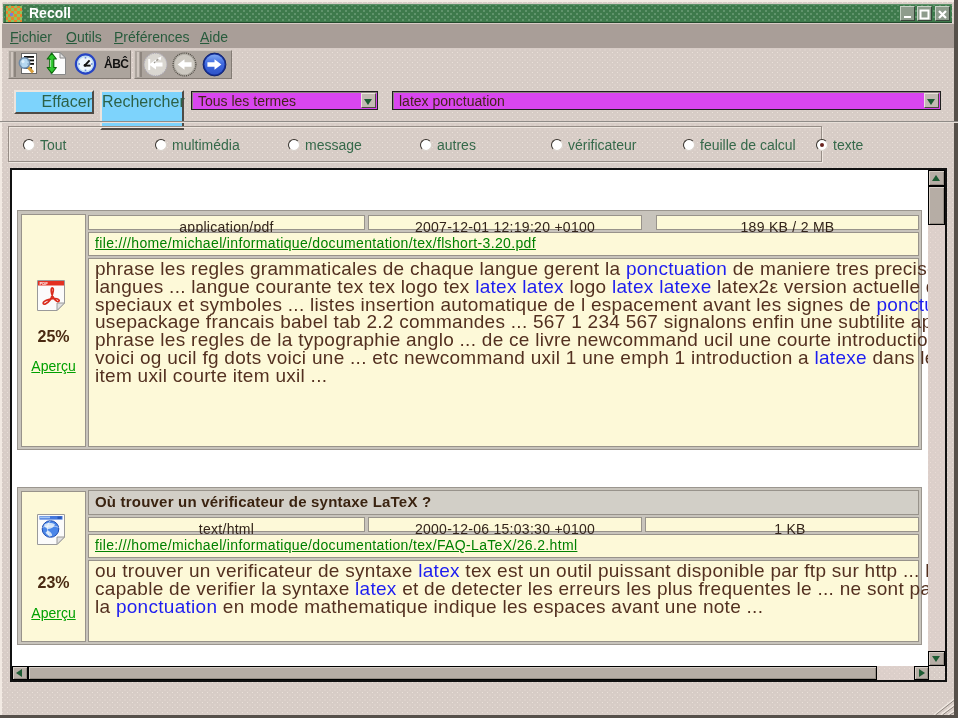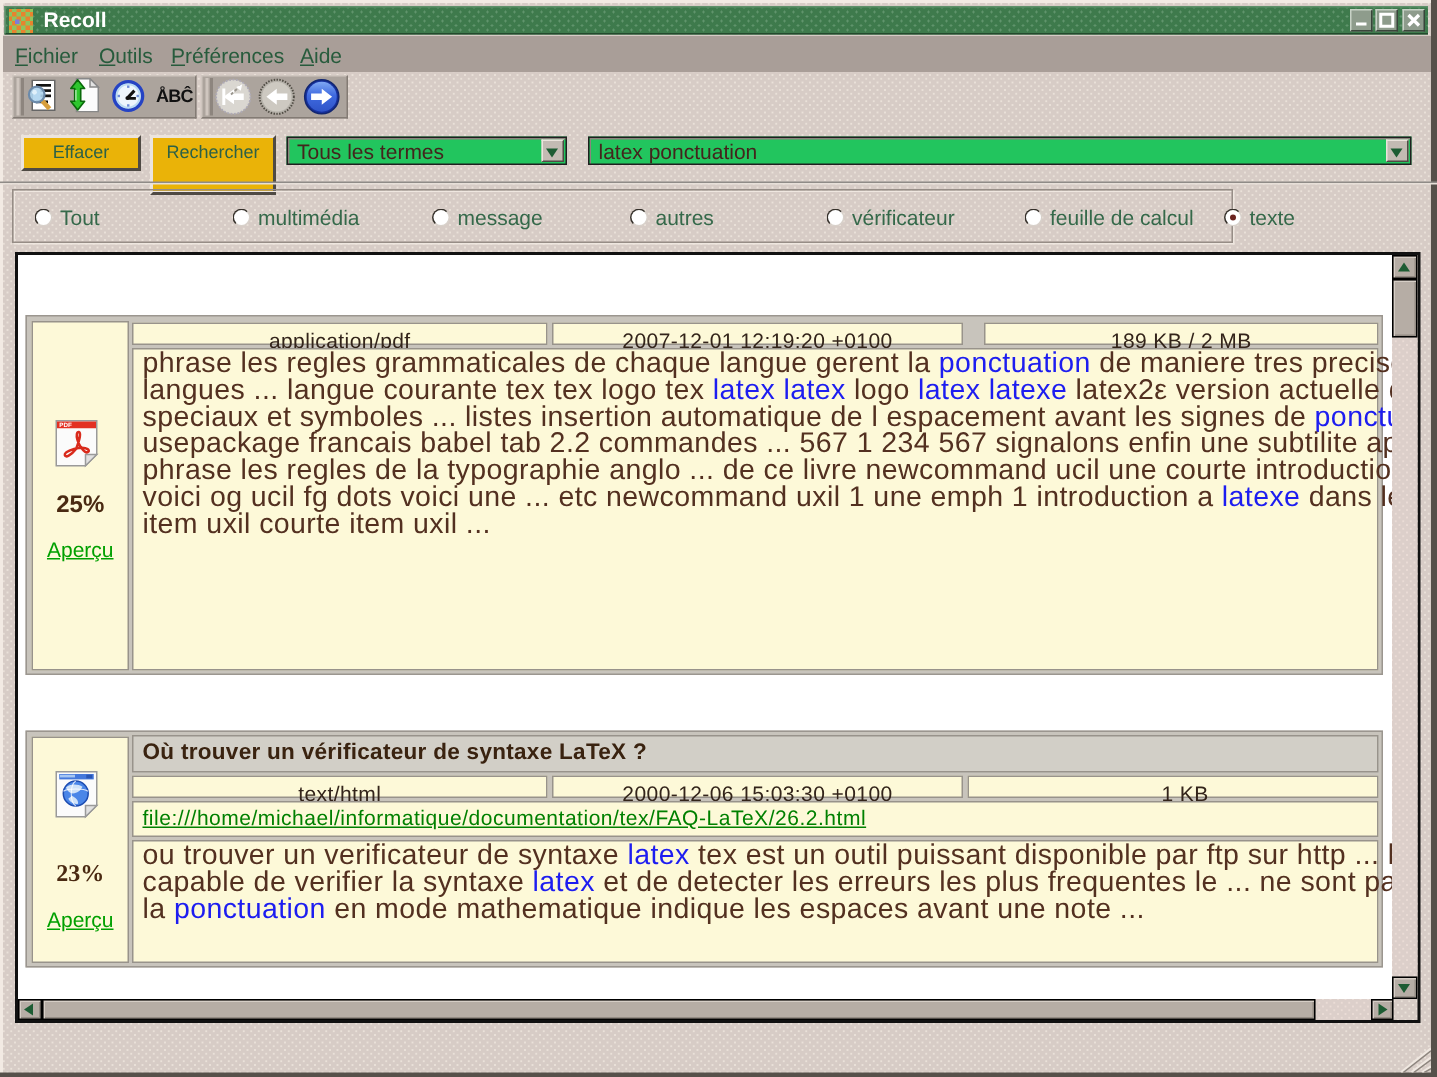--- a/index.html
+++ b/index.html
@@ -48,27 +48,27 @@
     border-top:1px solid #cfc6bf; border-left:1px solid #cfc6bf;
     border-bottom:1px solid #837b74; border-right:1px solid #837b74;
   }
   .grip {
     top:52px; width:5px; height:25px;
     border-left:2px solid #cfc6bf; border-right:2px solid #8d857e;
   }
   .abc { font-size:12px; font-weight:bold; color:#111; letter-spacing:-0.5px; }
 
   .pbtn {
-    background:#eab308; color:#2d6147; font-size:12px; text-align:center;
+    background:#7dd3fc; color:#2d6147; font-size:16px; text-align:right;
     border-top:2px solid #ece4dd; border-left:2px solid #ece4dd;
     border-right:2px solid #4f4a44; border-bottom:2px solid #4f4a44;
     line-height:19px;
   }
   .combo {
-    background:#22c55e;
+    background:#d946ef;
     border:1px solid #1f1f1f;
     box-shadow: inset 1px 1px 0 #8b847d;
     padding-left: 42px;
   }
   .combo .ctext { position:absolute; left:6px; top:1px; font-size:14px; color:#44241c; line-height:16px; }
   .cbtn {
     position:absolute; right:1px; top:1px; bottom:1px; width:15px;
     background:#c3bbb3;
     border-top:1px solid #ece4dd; border-left:1px solid #ece4dd;
     border-right:1px solid #4f4a44; border-bottom:1px solid #4f4a44;
@@ -311,39 +311,40 @@
           </svg>
           <div class="pct" style="margin-top:16px;">25%</div>
           <div class="apercu" style="margin-top:12px; margin-bottom:9px;">Aperçu</div>
         </div>
         <div class="rcells">
           <div class="meta">
             <div class="cell" style="width:277px;">application/pdf</div>
             <div class="cell" style="width:274px; margin-left:3px;">2007-12-01 12:19:20 +0100</div>
             <div class="cell" style="flex:1; margin-left:14px;">189 KB / 2 MB</div>
           </div>
+          <div class="cell linkrow"><a>file:///home/michael/informatique/documentation/tex/flshort-3.20.pdf</a></div>
           <div class="cell snip">phrase les regles grammaticales de chaque langue gerent la <a>ponctuation</a> de maniere tres precise dans la plupart des<br>langues ... langue courante tex tex logo tex <a>latex</a> <a>latex</a> logo <a>latex</a> <a>latexe</a> latex2ε version actuelle de <a>latex</a> 2.4 caracteres<br>speciaux et symboles ... listes insertion automatique de l espacement avant les signes de <a>ponctuation</a> doubles etc<br>usepackage francais babel tab 2.2 commandes ... 567 1 234 567 signalons enfin une subtilite apres la <a>ponctuation</a> finale d une<br>phrase les regles de la typographie anglo ... de ce livre newcommand ucil une courte introduction a <a>latexe</a> dans le document<br>voici og ucil fg dots voici une ... etc newcommand uxil 1 une emph 1 introduction a <a>latexe</a> dans le document begin itemize<br>item uxil courte item uxil ...</div>
         </div>
       </div>
 
       <div class="rtable" style="top:317px; height:158px;">
         <div class="lcell">
           <svg width="30" height="33" viewBox="0 0 30 33" style="margin-left:-6px;">
             <path d="M1.5 1.5 L28.5 1.5 L28.5 24 L21 31.5 L1.5 31.5 Z" fill="#fbfbfb" stroke="#9a9a9a"></path>
             <path d="M28.5 24 L21 24 L21 31.5 Z" fill="#e1e1e1" stroke="#9a9a9a"></path>
             <rect x="3.5" y="3" width="23" height="3.6" fill="#4478dc"></rect>
             <rect x="4" y="3.5" width="10" height="1.8" fill="#a6c6f2"></rect>
             <rect x="21.5" y="3.5" width="4" height="2.4" fill="#2a56b4"></rect>
             <circle cx="14.5" cy="16" r="8.3" fill="#4a86e8" stroke="#1d4cb0" stroke-width="1"></circle>
             <path d="M8 12 C10 9.5 16 9.5 19 11.5 C17.5 14.5 15.5 15.5 12.5 16 C10 15.5 8.5 14 8 12 Z" fill="#cfe2f8"></path>
             <path d="M12 17.5 C14 18.5 16.5 20.5 16 22.8 C13.5 23.5 11 22 9.5 19.5 Z" fill="#cfe2f8"></path>
             <path d="M14.5 7.7 C10.5 10.5 10.5 21.5 14.5 24.3" fill="none" stroke="#ffffff" stroke-width="0.7" opacity="0.8"></path>
             <path d="M6.3 14.5 C9 12.5 20 12.5 22.7 14.5" fill="none" stroke="#ffffff" stroke-width="0.7" opacity="0.8"></path>
           </svg>
-          <div class="pct" style="margin-top:28px;font-family:Liberation Serif, serif;">23%</div>
+          <div class="pct" style="margin-top:28px;">23%</div>
           <div class="apercu" style="margin-top:13px;">Aperçu</div>
         </div>
         <div class="rcells">
           <div class="hcell">Où trouver un vérificateur de syntaxe LaTeX ?</div>
           <div class="meta">
             <div class="cell" style="width:277px;">text/html</div>
             <div class="cell" style="width:274px; margin-left:3px;">2000-12-06 15:03:30 +0100</div>
             <div class="cell" style="flex:1; margin-left:3px;padding-left:16px;">1 KB</div>
           </div>
           <div class="cell linkrow"><a>file:///home/michael/informatique/documentation/tex/FAQ-LaTeX/26.2.html</a></div>

